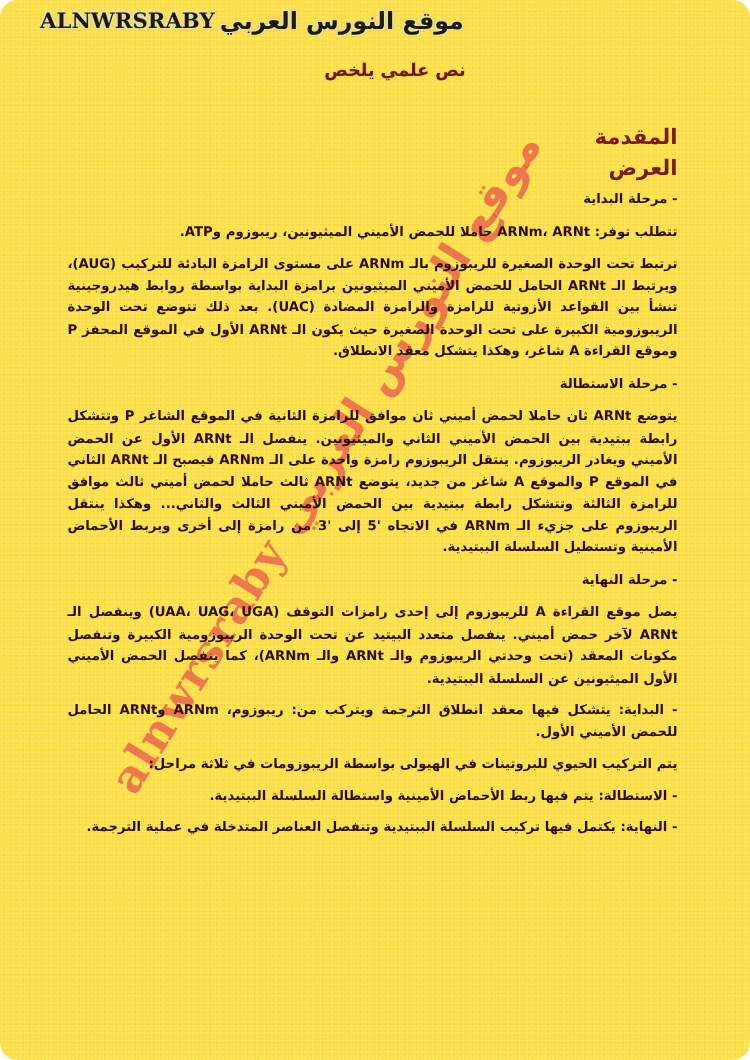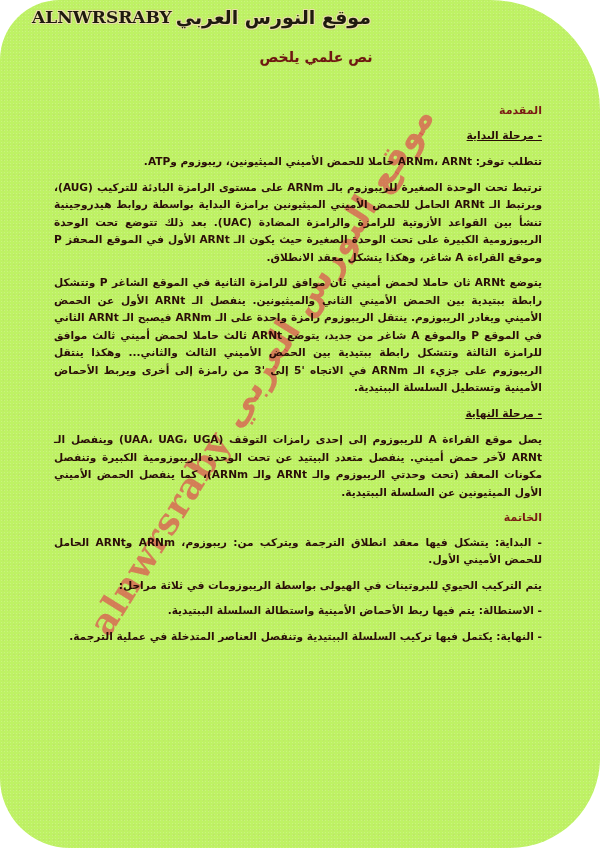--- a/index.html
+++ b/index.html
@@ -13,26 +13,27 @@
       position: relative;
       overflow: hidden;
       font-family: "DejaVu Sans", "Liberation Sans", sans-serif;
     }
     .page {
       position: absolute;
       left: 0;
       top: 0;
       width: 600px;
       height: 848px;
-      background: #bef264;
+      background: #fde047;
       border-top-left-radius: 60px;
       border-top-right-radius: 110px;
       border-bottom-left-radius: 70px;
       border-bottom-right-radius: 90px;
       overflow: hidden;
+      border-radius: 14px;
     }
     .page::before {
       content: "";
       position: absolute;
       inset: 0;
       background-image:
         radial-gradient(rgba(255,255,255,0.18) 1px, transparent 1px),
         radial-gradient(rgba(180,120,150,0.10) 1px, transparent 1px);
       background-size: 3px 3px, 5px 5px;
       background-position: 0 0, 1px 2px;
@@ -83,29 +84,28 @@
       width: 488px;
       direction: rtl;
       text-align: justify;
       color: #2a0d08;
       font-weight: bold;
       font-size: 10.6px;
       line-height: 17.5px;
     }
     .section-heading {
       color: #7a1a14;
-      font-size: 11px;
+      font-size: 17px;
       margin: 0 0 7px 0;
     }
     .para {
       margin: 0 0 8px 0;
     }
     .subhead {
       margin: 0 0 9px 0;
-      text-decoration: underline;
     }
     .watermark {
       position: absolute;
       left: 60px;
       top: 240px;
       width: 520px;
       height: 40px;
       transform-origin: left top;
       transform: translate(20px, 380px) rotate(-58deg);
       color: rgba(228, 32, 72, 0.55);
@@ -141,33 +141,34 @@
     <span class="wm-ar">موقع النورس العربي</span>
   </div>
 
   <div class="content">
 
     <section>
       <div class="section-heading">المقدمة</div>
     </section>
 
     <section>
+      <div class="section-heading">العرض</div>
 
       <div class="subhead">- مرحلة البداية</div>
       <p class="para">تتطلب توفر: ARNm، ARNt حاملا للحمض الأميني الميثيونين، ريبوزوم وATP.</p>
       <p class="para">ترتبط تحت الوحدة الصغيرة للريبوزوم بالـ ARNm على مستوى الرامزة البادئة للتركيب (AUG)، ويرتبط الـ ARNt الحامل للحمض الأميني الميثيونين برامزة البداية بواسطة روابط هيدروجينية تنشأ بين القواعد الأزوتية للرامزة والرامزة المضادة (UAC). بعد ذلك تتوضع تحت الوحدة الريبوزومية الكبيرة على تحت الوحدة الصغيرة حيث يكون الـ ARNt الأول في الموقع المحفز P وموقع القراءة A شاغر، وهكذا يتشكل معقد الانطلاق.</p>
 
+      <div class="subhead">- مرحلة الاستطالة</div>
       <p class="para">يتوضع ARNt ثان حاملا لحمض أميني ثان موافق للرامزة الثانية في الموقع الشاغر P وتتشكل رابطة ببتيدية بين الحمض الأميني الثاني والميثيونين. ينفصل الـ ARNt الأول عن الحمض الأميني ويغادر الريبوزوم. ينتقل الريبوزوم رامزة واحدة على الـ ARNm فيصبح الـ ARNt الثاني في الموقع P والموقع A شاغر من جديد، يتوضع ARNt ثالث حاملا لحمض أميني ثالث موافق للرامزة الثالثة وتتشكل رابطة ببتيدية بين الحمض الأميني الثالث والثاني... وهكذا ينتقل الريبوزوم على جزيء الـ ARNm في الاتجاه '5 إلى '3 من رامزة إلى أخرى ويربط الأحماض الأمينية وتستطيل السلسلة الببتيدية.</p>
 
       <div class="subhead">- مرحلة النهاية</div>
       <p class="para">يصل موقع القراءة A للريبوزوم إلى إحدى رامزات التوقف (UAA، UAG، UGA) وينفصل الـ ARNt لآخر حمض أميني. ينفصل متعدد البيتيد عن تحت الوحدة الريبوزومية الكبيرة وتنفصل مكونات المعقد (تحت وحدتي الريبوزوم والـ ARNt والـ ARNm)، كما ينفصل الحمض الأميني الأول الميثيونين عن السلسلة الببتيدية.</p>
     </section>
 
     <section>
-      <div class="section-heading">الخاتمة</div>
       <p class="para">- البداية: يتشكل فيها معقد انطلاق الترجمة ويتركب من: ريبوزوم، ARNm وARNt الحامل للحمض الأميني الأول.</p>
       <p class="para">يتم التركيب الحيوي للبروتينات في الهيولى بواسطة الريبوزومات في ثلاثة مراحل:</p>
       <p class="para">- الاستطالة: يتم فيها ربط الأحماض الأمينية واستطالة السلسلة الببتيدية.</p>
       <p class="para">- النهاية: يكتمل فيها تركيب السلسلة الببتيدية وتنفصل العناصر المتدخلة في عملية الترجمة.</p>
     </section>
 
   </div>
 </div>
 
 </body></html>

